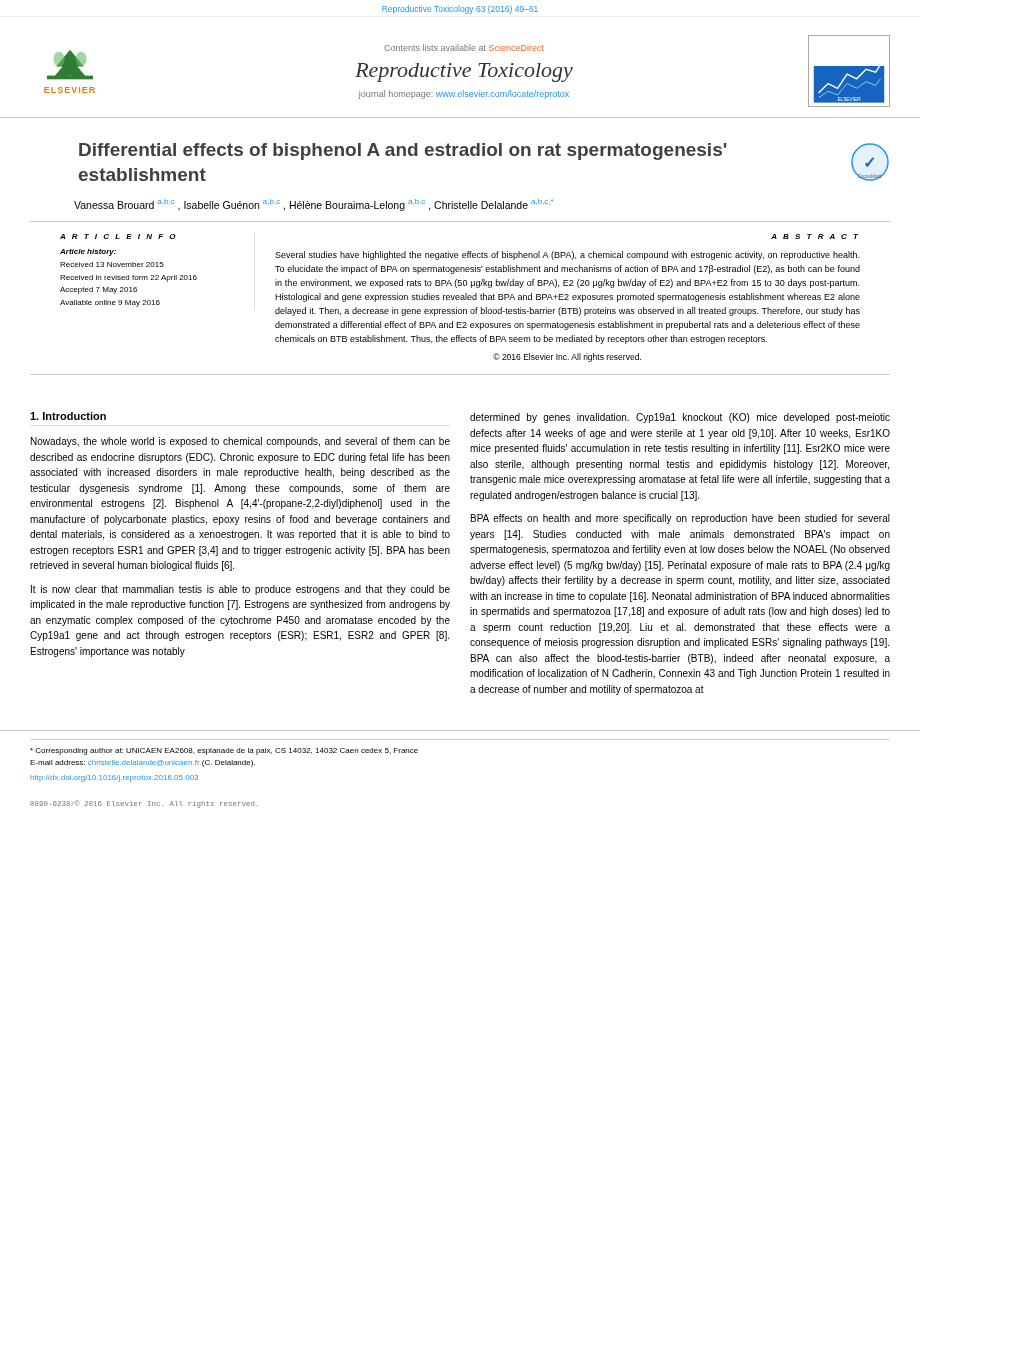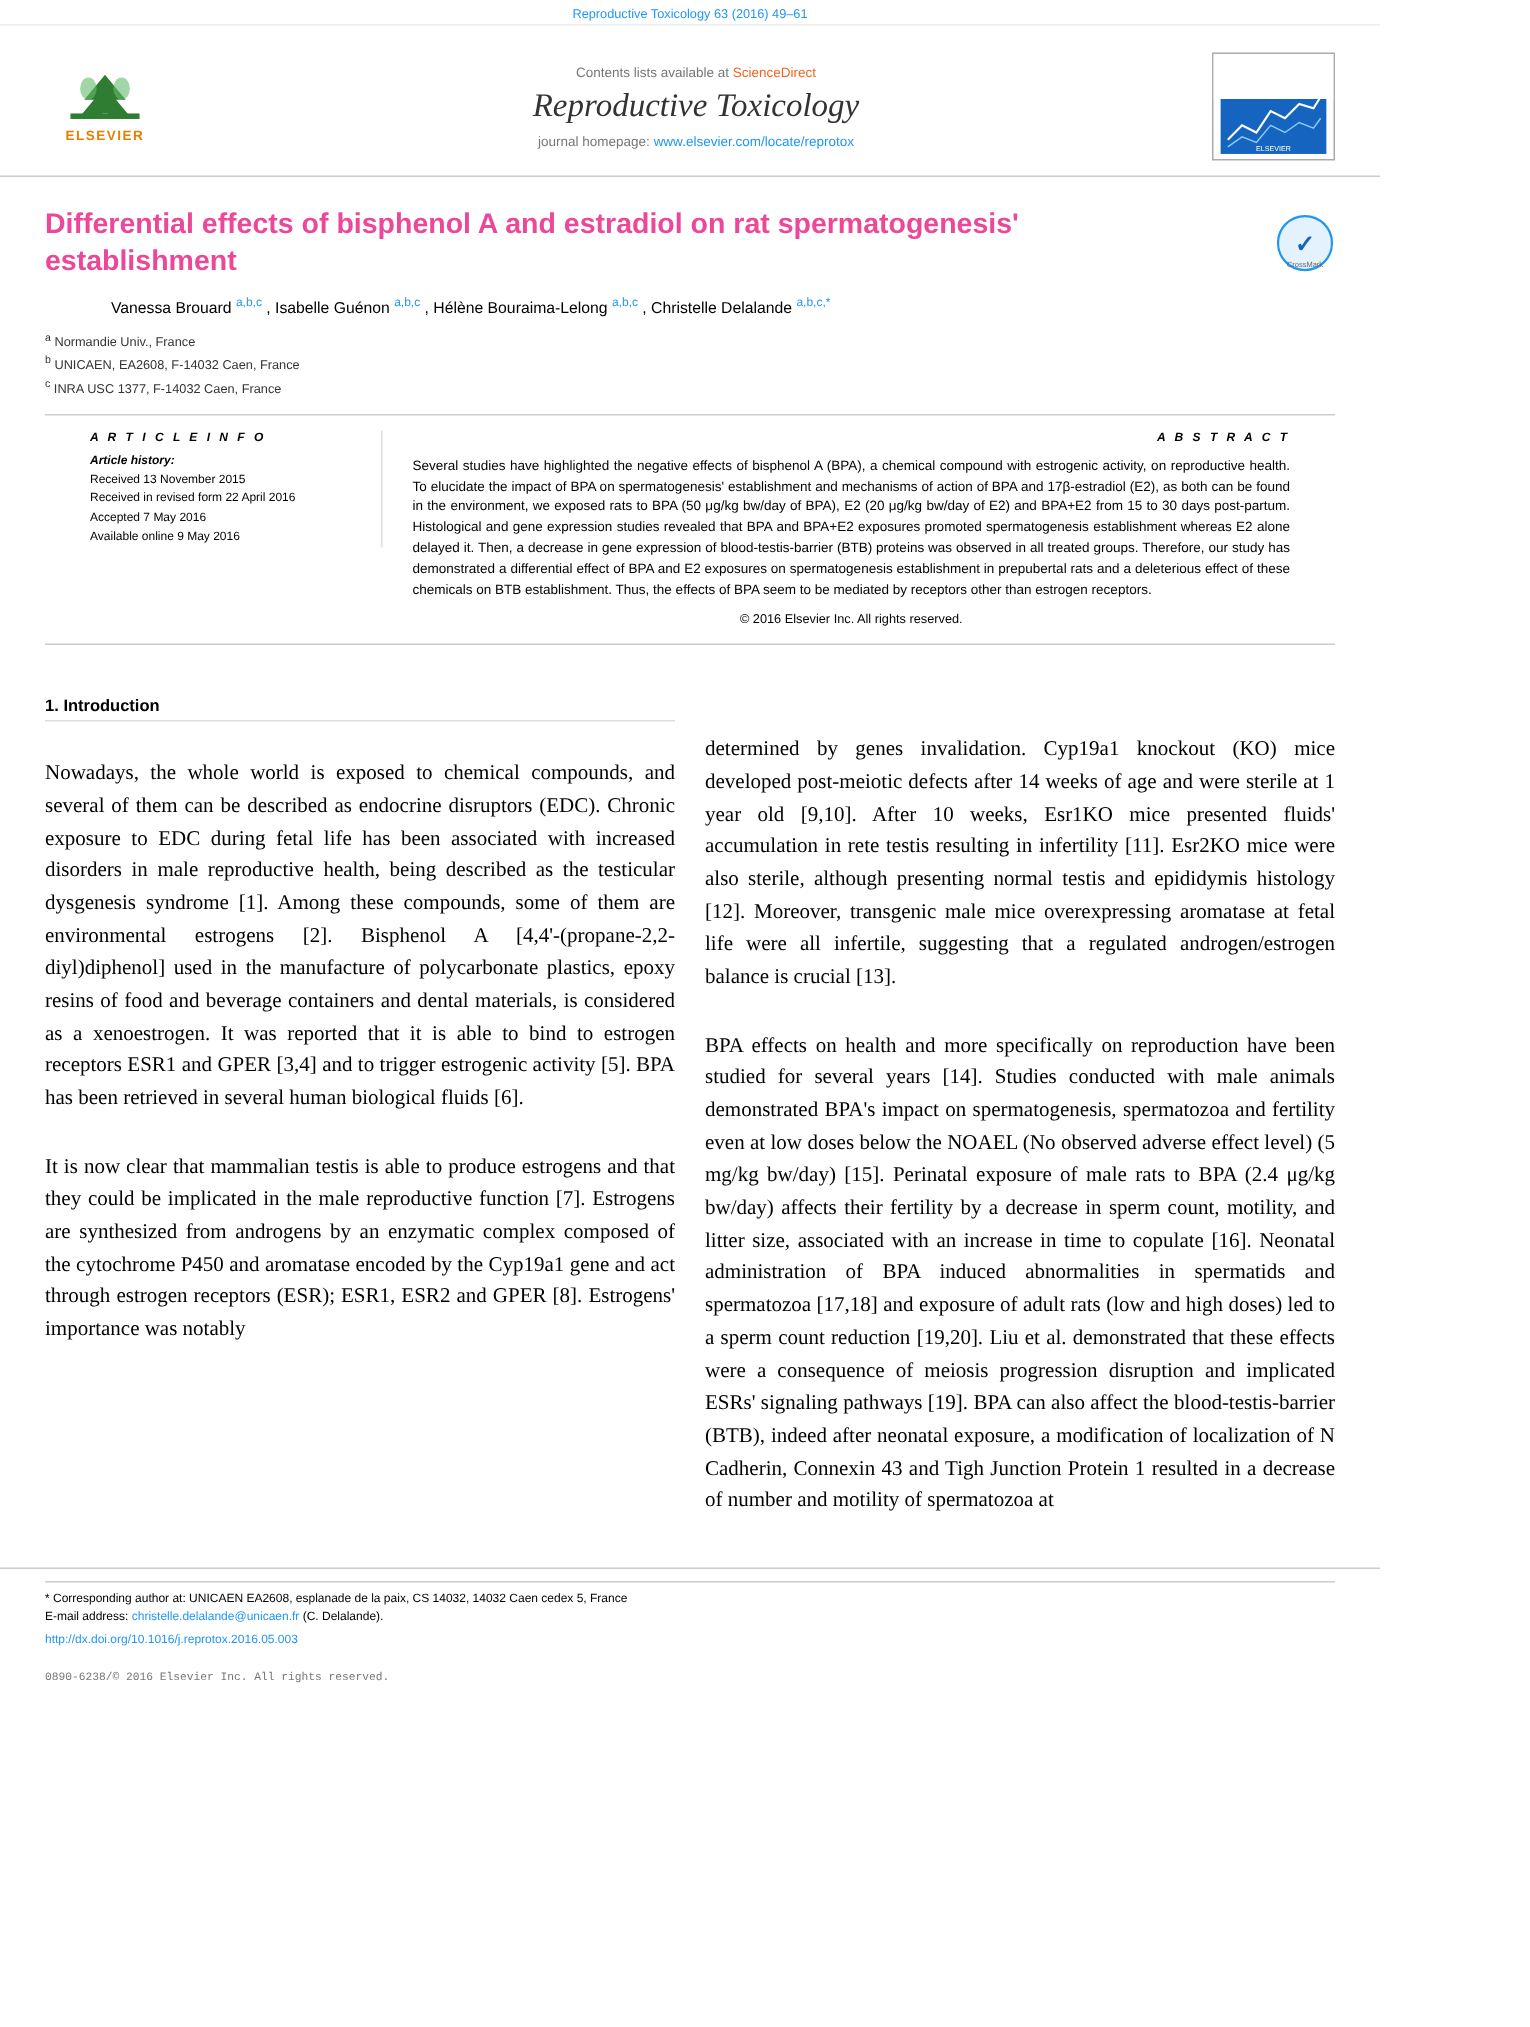--- a/index.html
+++ b/index.html
@@ -243,27 +243,26 @@
       font-size: 11px;
       font-family: Arial, sans-serif;
       font-weight: bold;
       color: #000;
       margin-bottom: 8px;
       border-bottom: 1px solid #ddd;
       padding-bottom: 3px;
     }
 
     .body-text {
-      font-size: 14px;
-      font-family: Liberation Serif, serif;
+      font-size: 10px;
+      font-family: Liberation Sans, sans-serif;
       color: #000;
       line-height: 1.55;
       text-align: justify;
       margin-bottom: 8px;
-      margin-top: 24px;
     }
 
     
     .footnote-area {
       padding: 8px 30px 5px 30px;
       border-top: 1px solid #ccc;
       margin-top: 10px;
     }
 
     .footnote-text {
@@ -326,43 +325,38 @@
         <rect x="0" y="0" width="74" height="50" fill="#1565c0"></rect>
         <polyline points="5,40 15,30 25,35 35,20 45,25 55,15 65,18 70,10" stroke="#fff" stroke-width="1.5" fill="none"></polyline>
         <polyline points="5,45 15,38 25,42 35,30 45,35 55,28 65,32 70,25" stroke="#90caf9" stroke-width="1" fill="none"></polyline>
         <text x="37" y="48" font-size="5" fill="#fff" text-anchor="middle" font-family="Arial">ELSEVIER</text>
       </svg>
     </div>
   </div>
 
   <div class="article-section">
     <div style="display:flex; align-items:flex-start; justify-content:space-between;">
-      <div style="font-size:19px;font-family:Arial,sans-serif;font-weight:bold;color:#ec4899;line-height:1.3;max-width:720px;">Differential effects of bisphenol A and estradiol on rat spermatogenesis' establishment</div>
+      <div style="font-size:19px;font-family:Arial,sans-serif;font-weight:bold;color:#404040;line-height:1.3;max-width:720px;margin-left:48px;">Differential effects of bisphenol A and estradiol on rat spermatogenesis' establishment</div>
 
       <div style="margin-left:10px;margin-top:4px;flex-shrink:0;">
         <svg width="40" height="40" viewBox="0 0 40 40">
           <circle cx="20" cy="20" r="18" fill="#e3f2fd" stroke="#2196F3" stroke-width="1.5"></circle>
           <text x="20" y="26" text-anchor="middle" font-size="16" fill="#1565c0" font-family="Arial" font-weight="bold">✓</text>
           <text x="20" y="36" text-anchor="middle" font-size="5" fill="#666" font-family="Arial">CrossMark</text>
         </svg>
       </div>
     </div>
 
     <div class="authors" style="margin-top:10px;">
       <span>Vanessa Brouard </span><sup>a,b,c</sup>
       <span>, Isabelle Guénon </span><sup>a,b,c</sup>
       <span>, Hélène Bouraima-Lelong </span><sup>a,b,c</sup>
       <span>, Christelle Delalande </span><sup>a,b,c,*</sup>
     </div>
 
-    <div class="affiliations">
-      <p><sup>a</sup> Normandie Univ., France</p>
-      <p><sup>b</sup> UNICAEN, EA2608, F-14032 Caen, France</p>
-      <p><sup>c</sup> INRA USC 1377, F-14032 Caen, France</p>
-    </div>
 
     <hr class="divider">
 
     <div class="two-col">
 
       <div class="left-col">
         <div class="article-info-box">
           <div class="info-section-title">A R T I C L E   I N F O</div>
           <div class="info-label">Article history:</div>
           <div class="info-dates">

